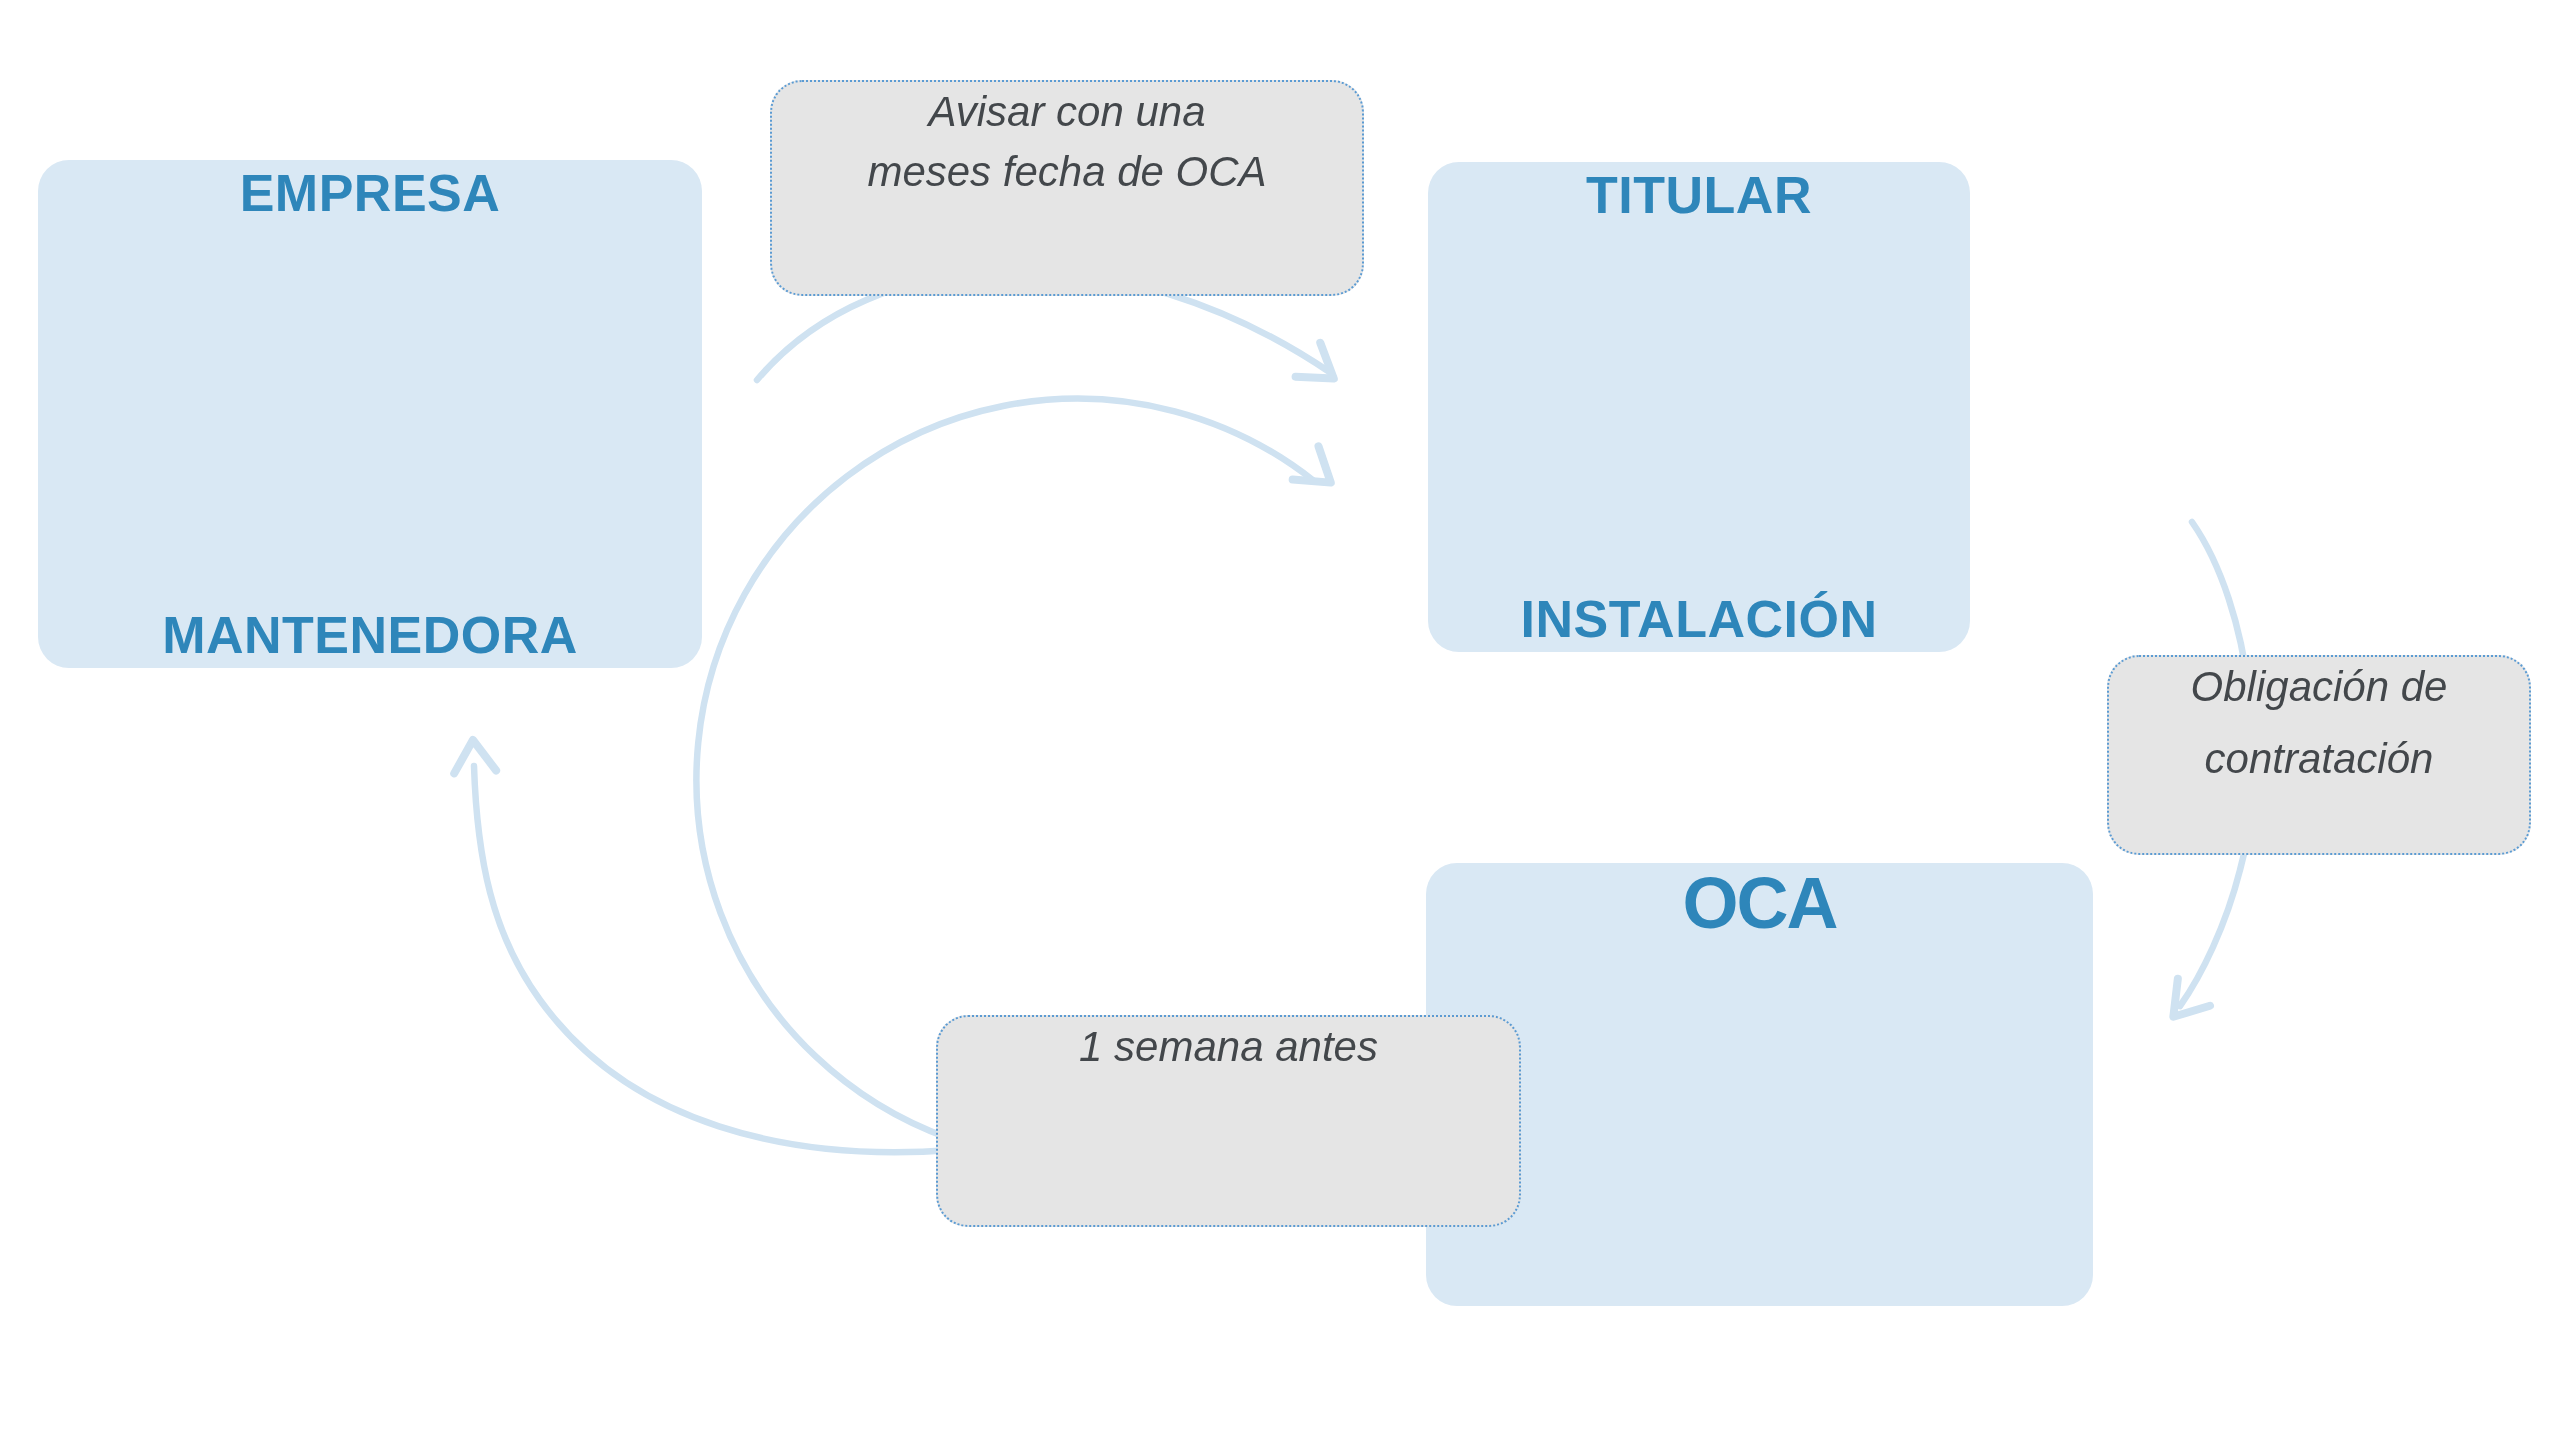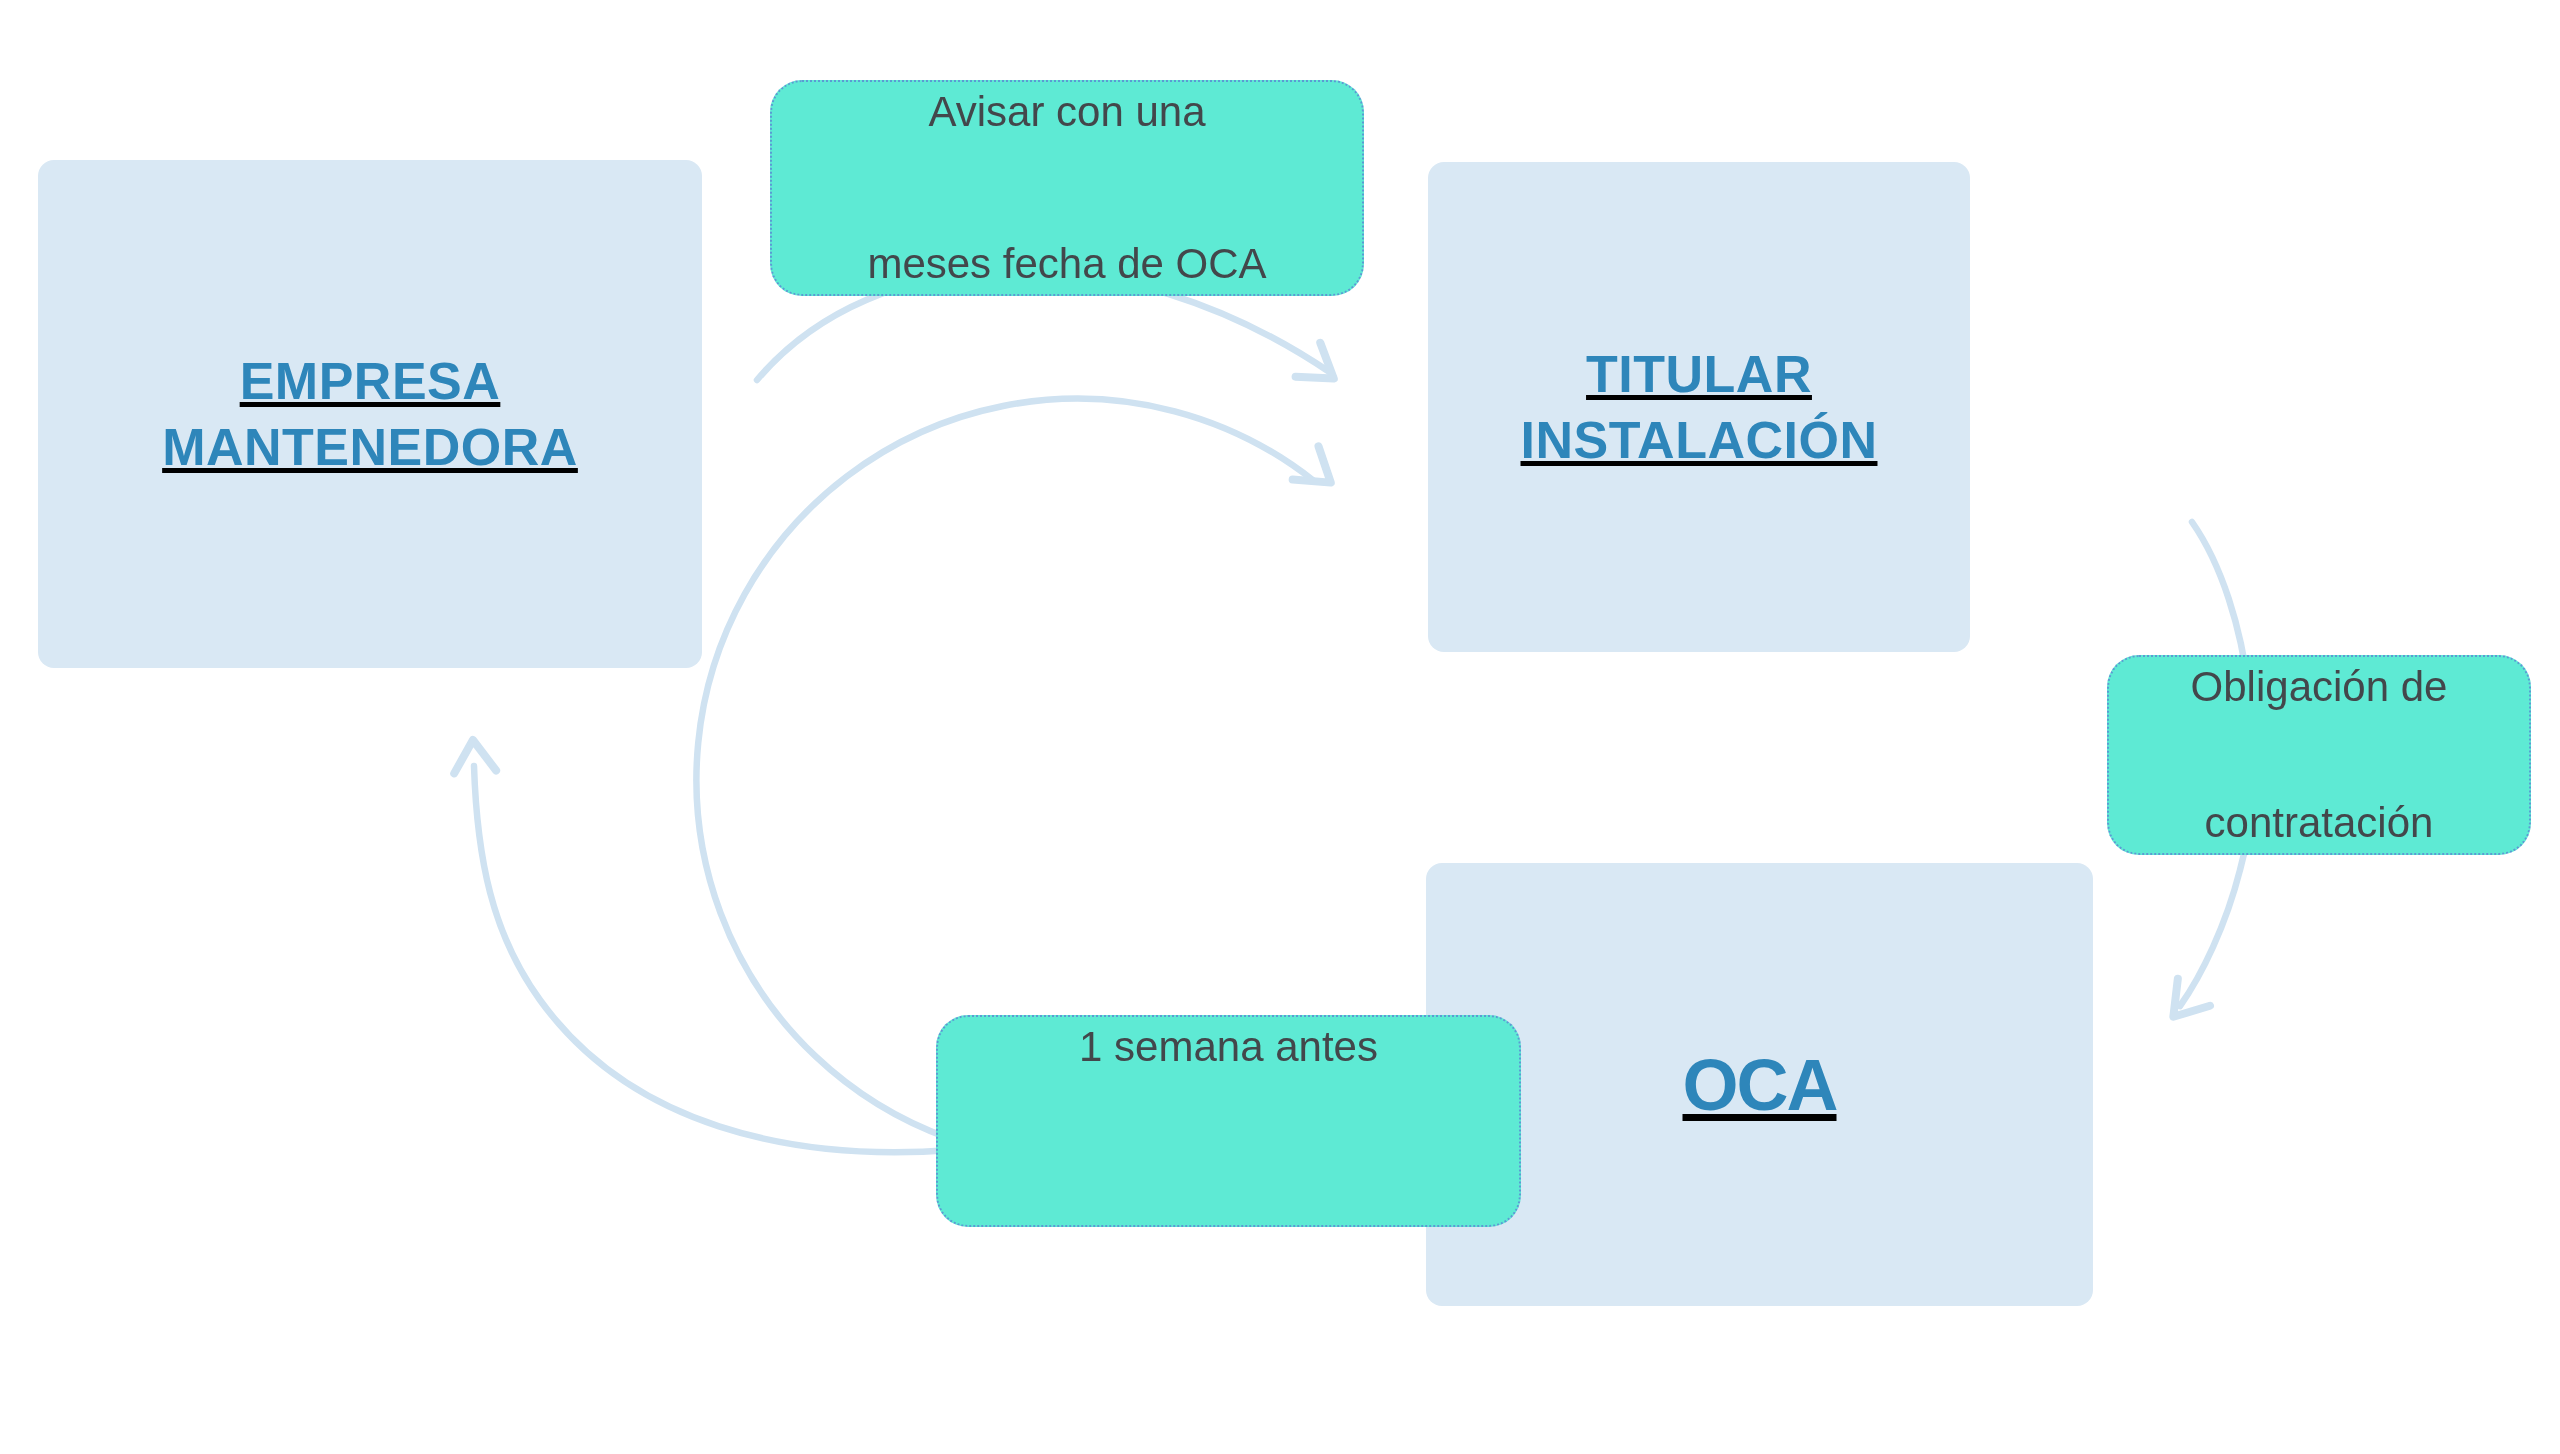--- a/index.html
+++ b/index.html
@@ -11,28 +11,27 @@
   #canvas {
     position: relative;
     width: 2560px;
     height: 1454px;
     background: #ffffff;
     overflow: hidden;
   }
   .node {
     position: absolute;
     background: #d9e8f4;
-    border-radius: 16px;
+    border-radius: 31px;
     display: flex;
     flex-direction: column;
     align-items: center;
-    justify-content: center;
+    justify-content: space-between;
     text-align: center;
     z-index: 1;
-    text-decoration: underline;
   }
   .node-title {
     color: #2e86ba;
     font-weight: bold;
     font-size: 52px;
     line-height: 66px;
     letter-spacing: 0.5px;
     white-space: nowrap;
   }
   .node-title.big {
@@ -41,29 +40,30 @@
     letter-spacing: -2px;
   }
   #arrow-layer {
     position: absolute;
     left: 0;
     top: 0;
     z-index: 2;
   }
   .annotation {
     position: absolute;
-    background: #5eead4;
+    background: #e5e5e5;
     border: 2px dotted #5b9bd3;
     border-radius: 32px;
     display: flex;
     flex-direction: column;
     align-items: center;
-    justify-content: space-between;
+    justify-content: flex-start;
     text-align: center;
     z-index: 3;
+    font-style: italic;
   }
   .annotation-line {
     color: #43474b;
     font-size: 42px;
     line-height: 60px;
     white-space: nowrap;
   }
   .arrow-path {
     fill: none;
     stroke: #cfe2f1;

